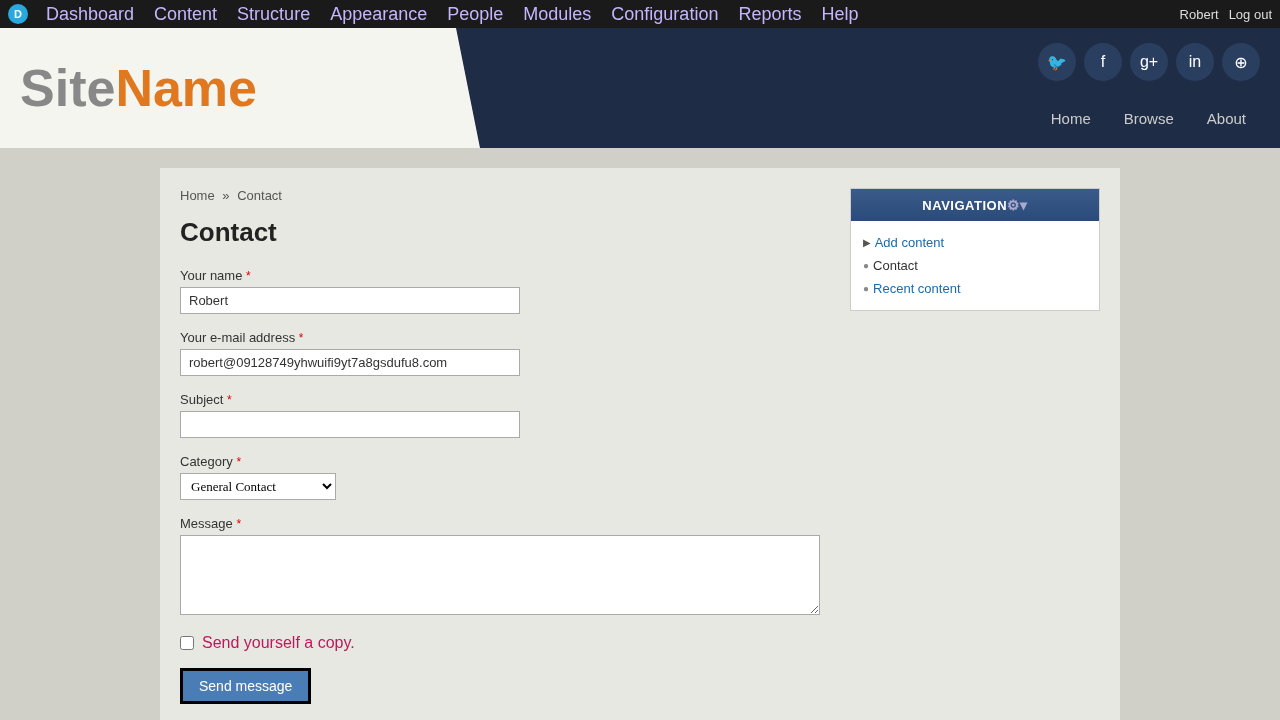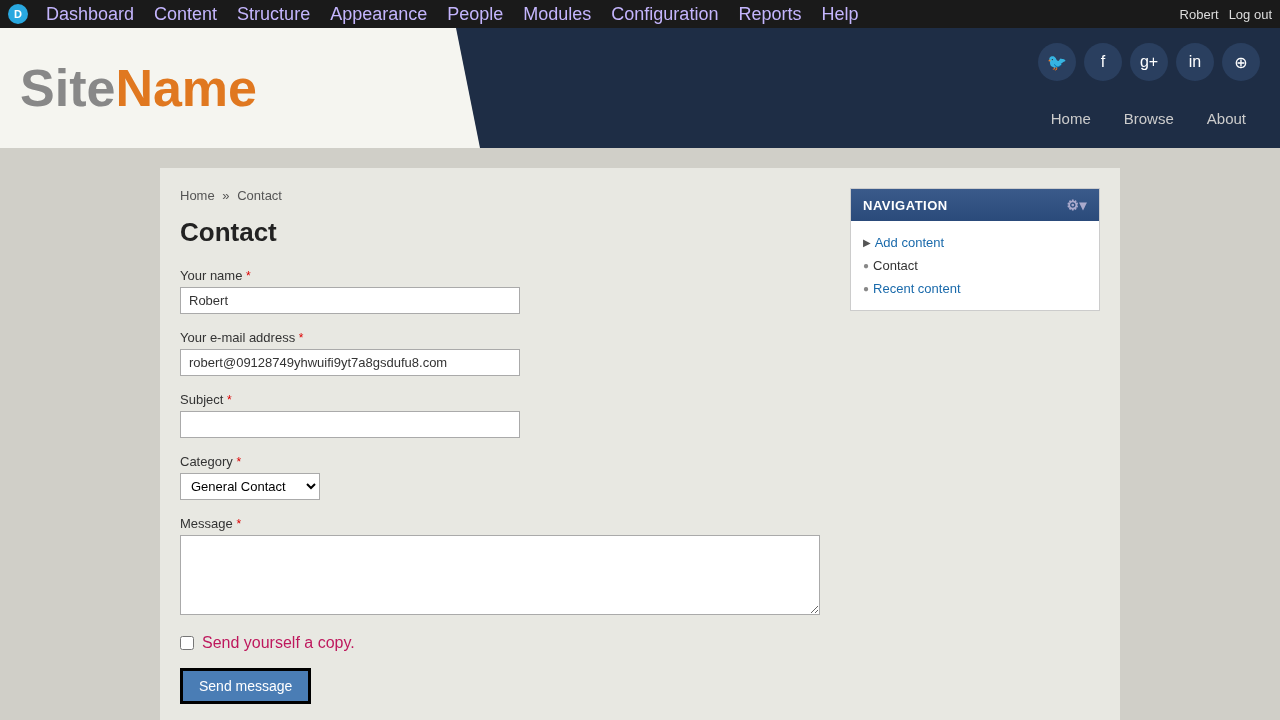--- a/index.html
+++ b/index.html
@@ -99,21 +99,21 @@
       width: 340px; padding: 5px 8px;
       border: 1px solid #aaa; background: white;
       font-size: 13px; color: #333;
     }
     textarea.form-input {
       width: 640px; height: 80px; resize: both;
       min-height: 80px;
     }
     .form-select {
       padding: 4px 6px; border: 1px solid #aaa;
-      background: white; font-size: 13px; width: 140px;
+      background: white; font-size: 13px; width: 156px; font-family: Liberation Serif, serif;
     }
 
     
     .checkbox-row { display: flex; align-items: center; gap: 8px; margin-bottom: 16px; }
     .checkbox-row input[type="checkbox"] { width: 14px; height: 14px; }
     .checkbox-row label { font-size: 16px; color: #be185d; }
 
     
     #send-button {
       background: #4a7db5; color: white; border: 3px solid #000000;
@@ -145,21 +145,21 @@
       background: #4a7db5; color: white; border: 1px solid #3a6da5;
       padding: 4px 12px; font-size: 13px; cursor: pointer;
       font-weight: bold;
     }
 
     
     #nav-block { background: white; border: 1px solid #ccc; }
     #nav-block-header {
       background: linear-gradient(180deg, #3a5a8a 0%, #2a4a7a 100%);
       color: white; padding: 8px 12px;
-      display: flex; align-items: center; justify-content: space-between;
+      display: flex; align-items: center; justify-content: center;
       font-size: 13px; font-weight: bold; letter-spacing: 0.5px;
     }
     #nav-block-header .gear-icon { font-size: 14px; cursor: pointer; color: #aac; }
     #nav-block-content { padding: 10px 12px; }
     #nav-block-content ul { list-style: none; padding: 0; }
     #nav-block-content li { padding: 4px 0; font-size: 13px; display: flex; align-items: center; gap: 4px; }
     #nav-block-content li .bullet { color: #888; font-size: 10px; }
     #nav-block-content li .tri { color: #555; font-size: 10px; }
     #nav-block-content li a { color: #1a6aab; text-decoration: none; }
     #nav-block-content li span.static { color: #333; }

